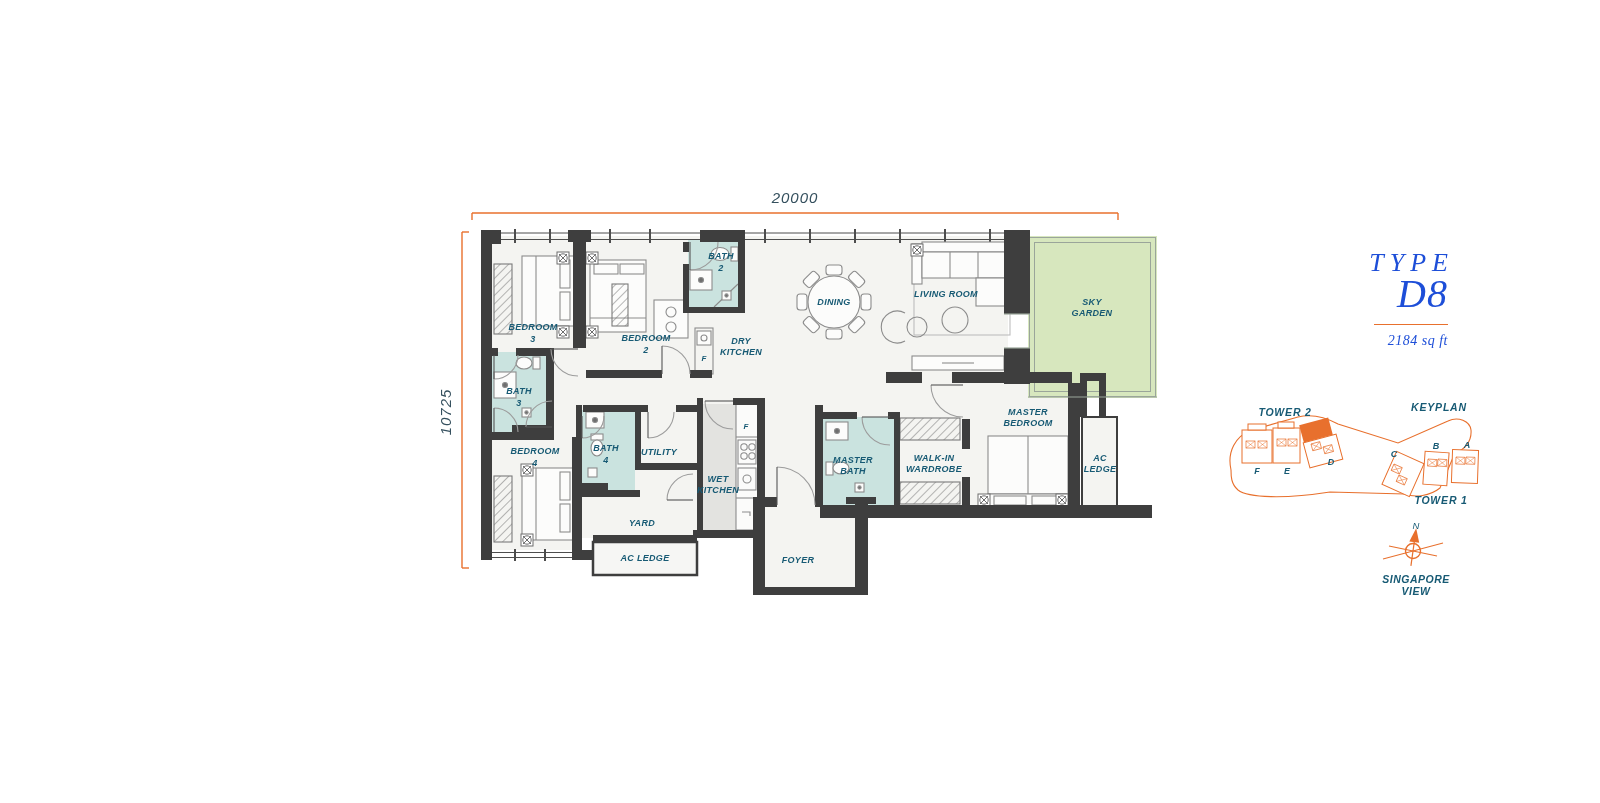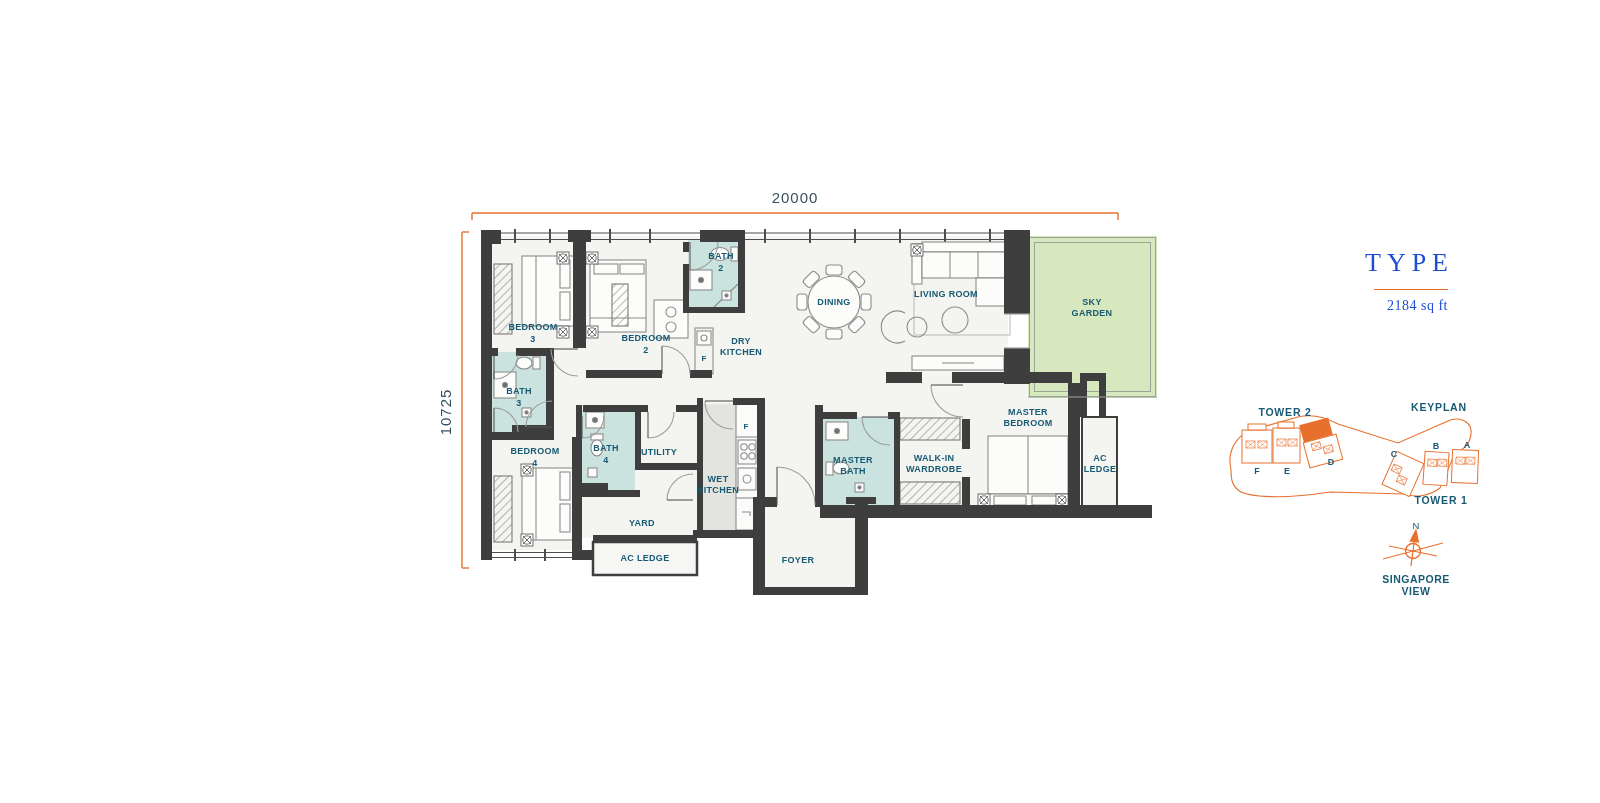--- a/index.html
+++ b/index.html
@@ -1,17 +1,17 @@
 <!DOCTYPE html>
 <html><head>
 <meta charset="utf-8">
 <style>
   html,body{margin:0;padding:0;background:#fff;}
   .canvas{position:relative;width:1600px;height:766px;background:#fff;overflow:hidden;
-          font-family:"Liberation Sans",sans-serif;}
+          font-family:"Liberation Sans",sans-serif;font-style:italic;}
   .plan-svg{position:absolute;left:0;top:0;}
   .titleblock{position:absolute;top:249px;left:1248px;width:200px;text-align:right;
               color:#1d4ed8;font-family:"Liberation Serif",serif;}
   .tb-type{font-size:26px;letter-spacing:6px;margin-right:-6px;line-height:27px;}
   .tb-code{font-size:40px;line-height:35px;letter-spacing:1px;}
   .tb-rule{width:74px;height:0;border:none;border-top:1.5px solid #E8702D;margin:13px 0 7px auto;}
   .tb-area{font-size:14px;line-height:18px;letter-spacing:0.5px;}
 </style>
 </head>
 <body>
@@ -421,17 +421,18 @@
     <text x="1416" y="529" font-family="Liberation Sans, sans-serif" font-size="9.5" fill="#175A74" text-anchor="middle">N</text>
     <g font-family="Liberation Sans, sans-serif" font-size="10.5" font-weight="bold" fill="#175A74" text-anchor="middle" letter-spacing="0.5">
       <text x="1416" y="583">SINGAPORE</text>
       <text x="1416" y="595">VIEW</text>
     </g>
   </g>
 </svg>
 
 <div class="titleblock">
   <div class="tb-type">TYPE</div>
+  <div class="tb-code">D8</div>
   <hr class="tb-rule">
   <div class="tb-area">2184 sq ft</div>
 </div>
 
 </div>
 
 </body></html>

